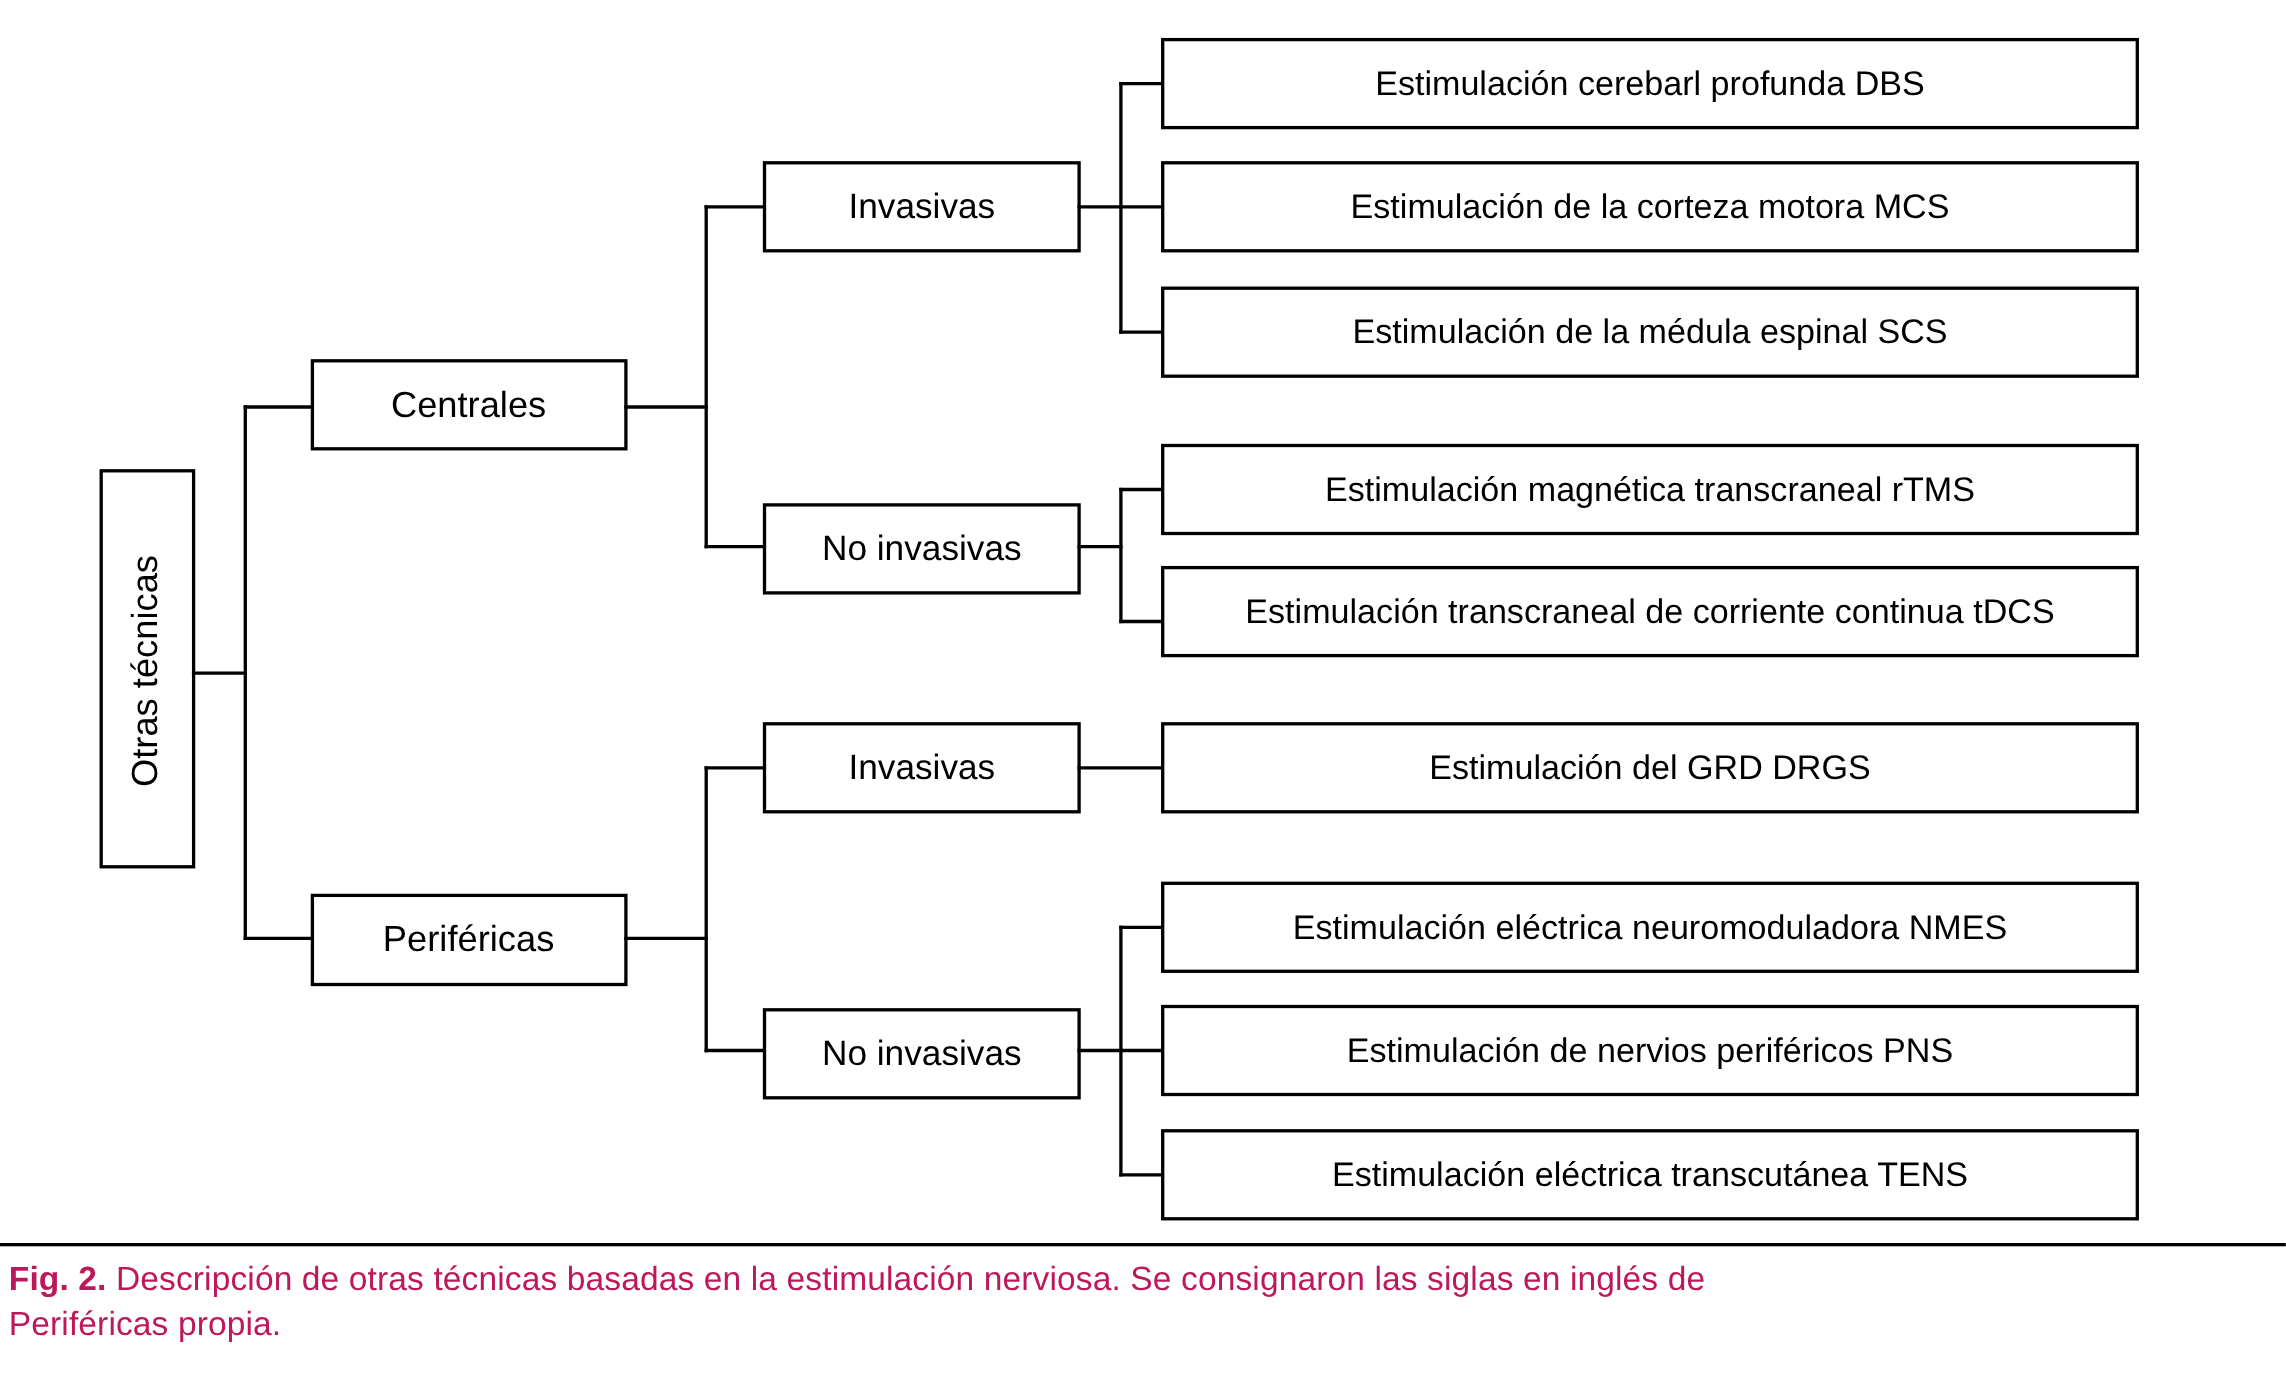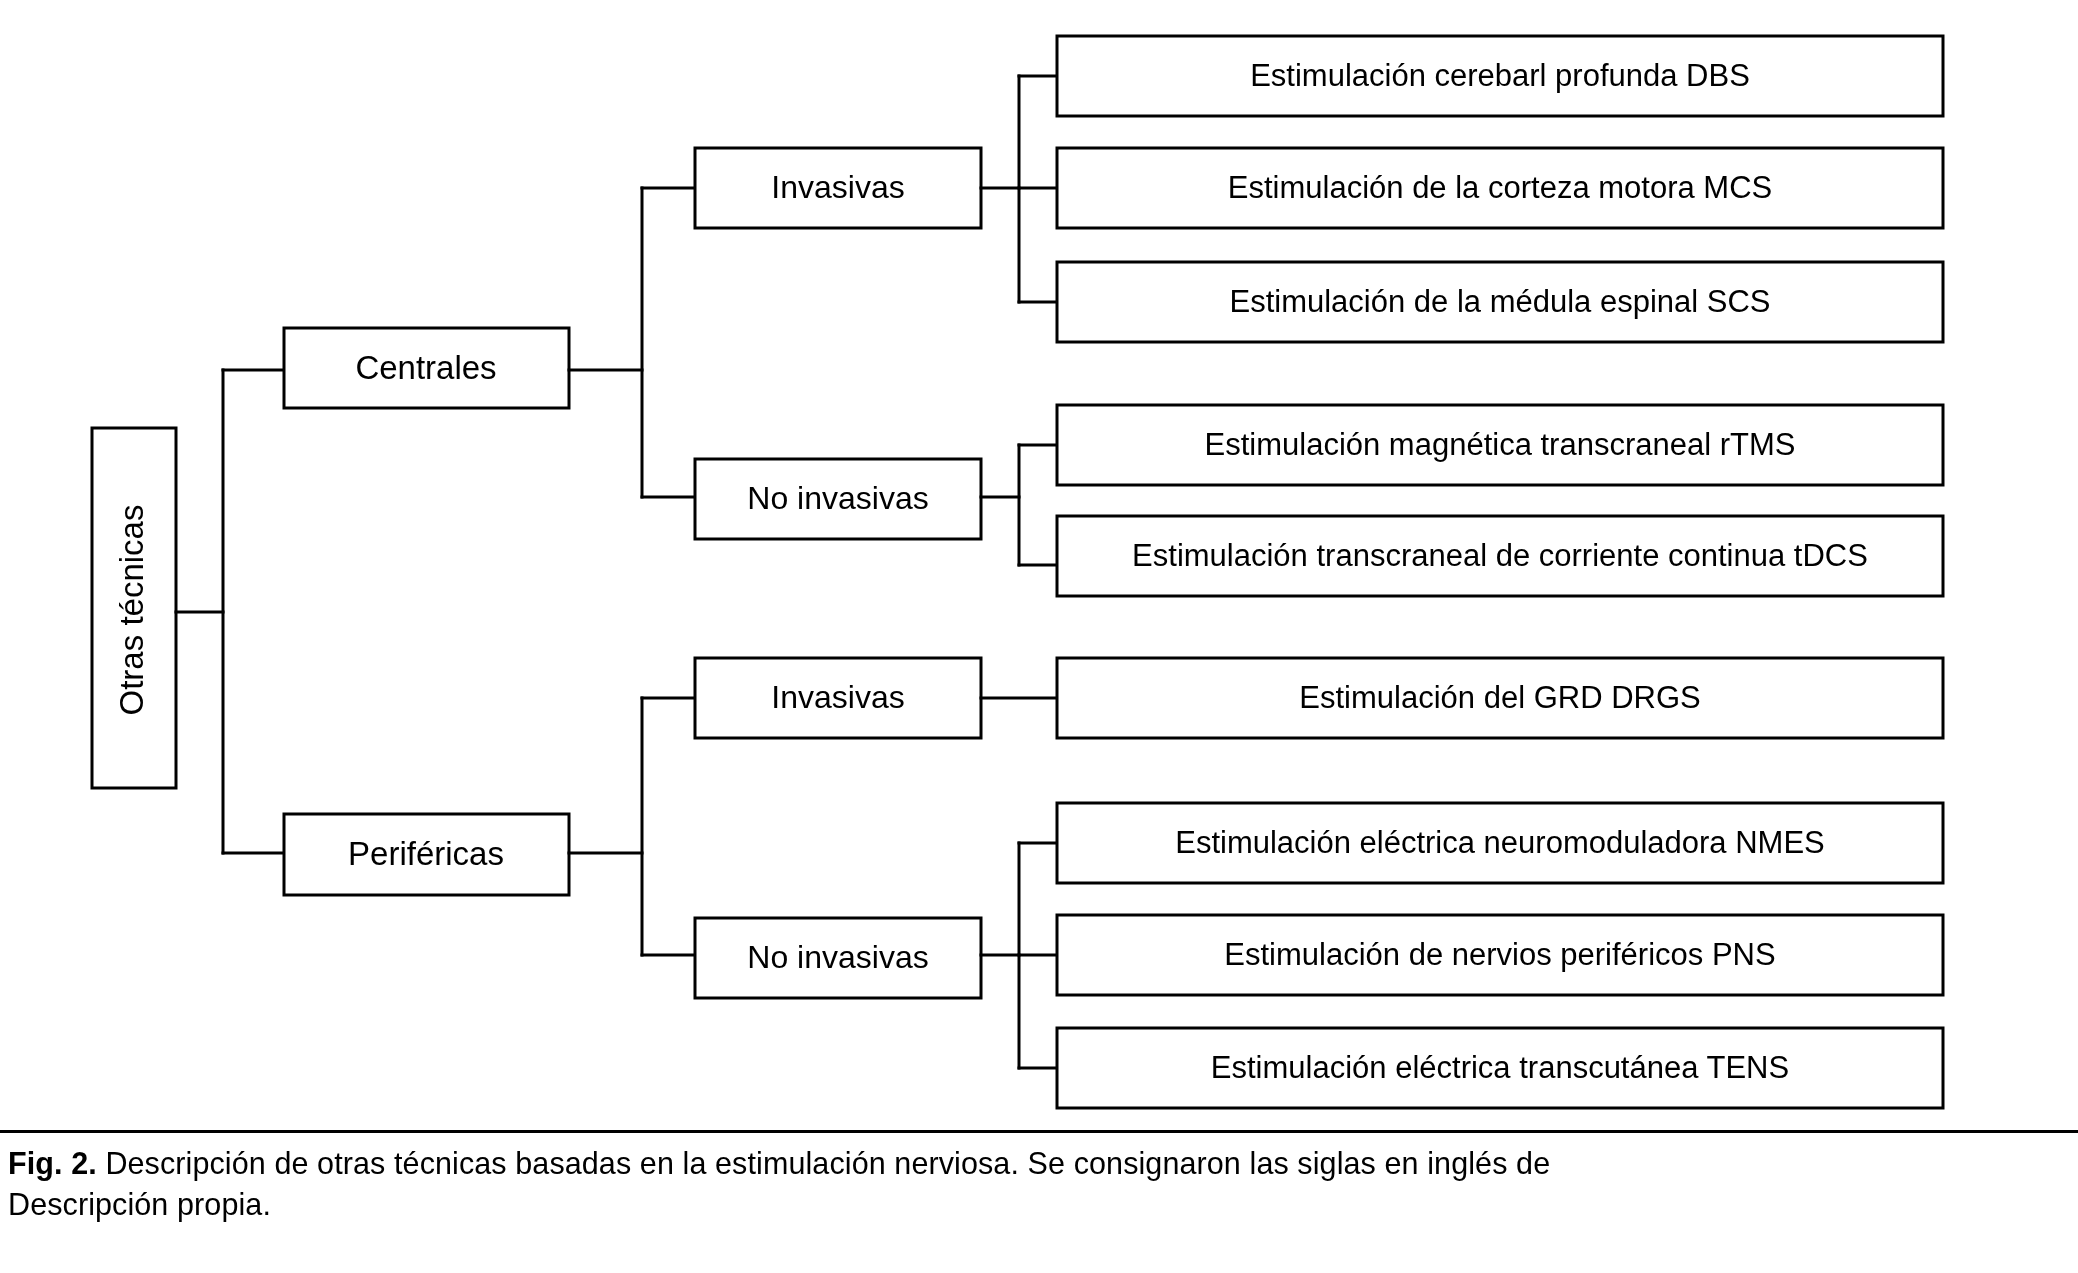--- a/index.html
+++ b/index.html
@@ -68,21 +68,21 @@
   #caption-rule {
     width: 2078px;
     height: 3px;
     background: #000000;
   }
   #caption-text {
     padding: 10px 8px 0 8px;
     font-family: "Liberation Sans", sans-serif;
     font-size: 30.5px;
     line-height: 1.33;
-    color: #000000;
+    color: #be185d;
     letter-spacing: 0.1px;
   }
   #caption-text .figlabel {
     font-weight: bold;
   }
   .cap-line { display: block; }
 </style>
 </head>
 <body>
 
@@ -192,17 +192,17 @@
       <rect class="node-rect" x="1057" y="1028" width="886" height="80"></rect>
       <text class="node-label leaf" x="1500" y="1070">Estimulación eléctrica transcutánea TENS</text>
     </g>
 
   </svg>
 
   <div id="caption-area">
     <div id="caption-rule"></div>
     <div id="caption-text">
       <span class="cap-line"><span class="figlabel">Fig. 2.</span><span> Descripción de otras técnicas basadas en la estimulación nerviosa. Se consignaron las siglas en inglés de</span></span>
-      <span class="cap-line">Descripción propia.</span>
+      <span class="cap-line">Periféricas propia.</span>
     </div>
   </div>
 
 </div>
 
 </body></html>

